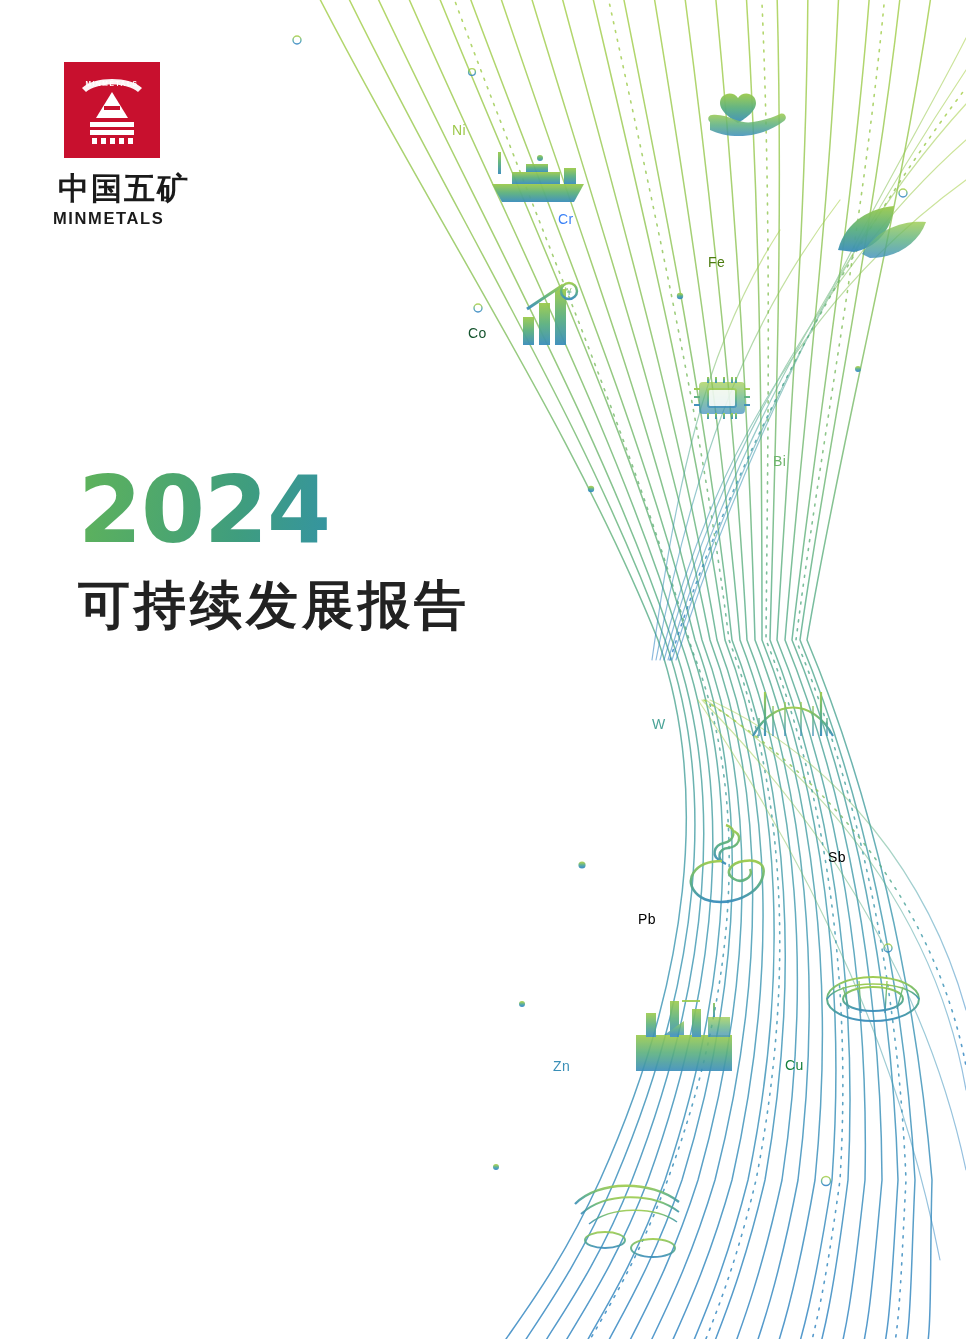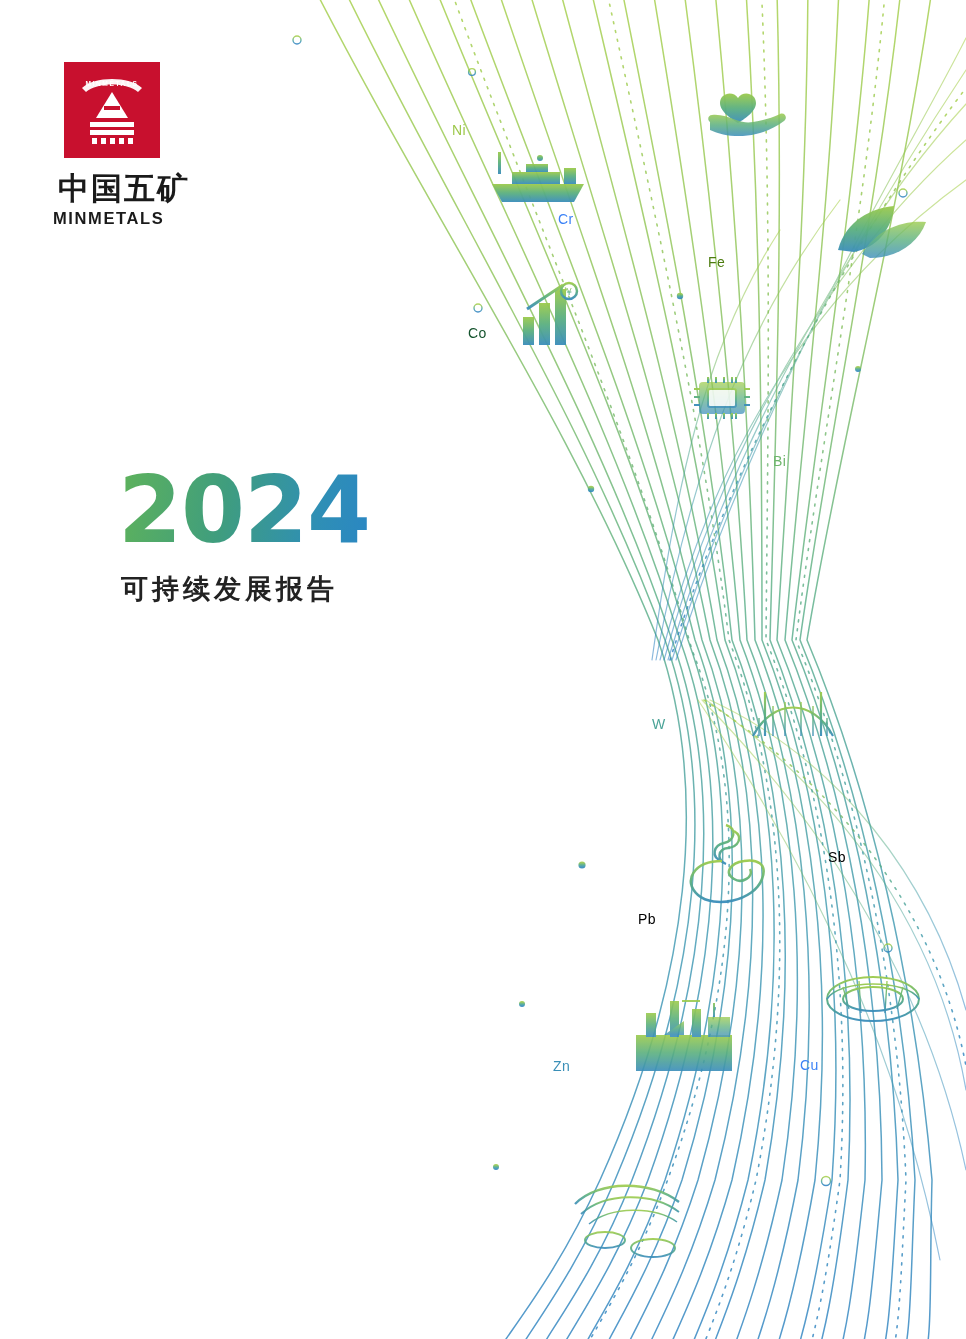--- a/index.html
+++ b/index.html
@@ -64,30 +64,28 @@
   .year {
     font-size: 92px;
     font-weight: bold;
     letter-spacing: -1px;
     line-height: 1;
     background: linear-gradient(100deg, #5fb35a 0%, #3f9d7e 42%, #2f8fb5 78%, #2a86c4 100%);
     -webkit-background-clip: text;
     background-clip: text;
     color: transparent;
     font-family: "DejaVu Sans", "Liberation Sans", sans-serif;
-    margin-left: 40px;
   }
   .report-title {
     margin-top: 14px;
-    font-size: 27px;
+    font-size: 52px;
     font-weight: bold;
     letter-spacing: 4px;
     color: #222222;
     font-family: "DejaVu Sans", "Liberation Sans", sans-serif;
-    margin-left: 43px;
   }
 
   
   .artwork {
     position: absolute;
     left: 240px;
     top: 0;
     width: 726px;
     height: 1339px;
   }
@@ -280,21 +278,21 @@
     </svg>
 
     <div class="el-label" style="left:212px;top:122px;color:#9dc84b">Ni</div>
     <div class="el-label" style="left:318px;top:211px;color:#3b82f6">Cr</div>
     <div class="el-label" style="left:468px;top:254px;color:#4d7c0f">Fe</div>
     <div class="el-label" style="left:228px;top:325px;color:#14532d">Co</div>
     <div class="el-label" style="left:533px;top:453px;color:#6fb56c">Bi</div>
     <div class="el-label" style="left:412px;top:716px;color:#4aa397">W</div>
     <div class="el-label" style="left:588px;top:849px;color:#000000">Sb</div>
     <div class="el-label" style="left:398px;top:911px;color:#000000">Pb</div>
-    <div class="el-label" style="left:560px;top:1057px;color:#3b82f6">Cu</div>
+    <div class="el-label" style="left:545px;top:1057px;color:#15803d">Cu</div>
     <div class="el-label" style="left:313px;top:1058px;color:#3a8fb7">Zn</div>
   </div>
 
   <div class="logo-block">
     <div class="logo-mark">
       <svg width="96" height="96" viewBox="0 0 96 96" xmlns="http://www.w3.org/2000/svg">
         <rect x="0" y="0" width="96" height="96" fill="#c8102e"></rect>
         <g fill="#ffffff">
 
           <path d="M18 26 C 30 14 66 14 78 26 L 74 30 C 63 20 33 20 22 30 Z" opacity="0.95"></path>

